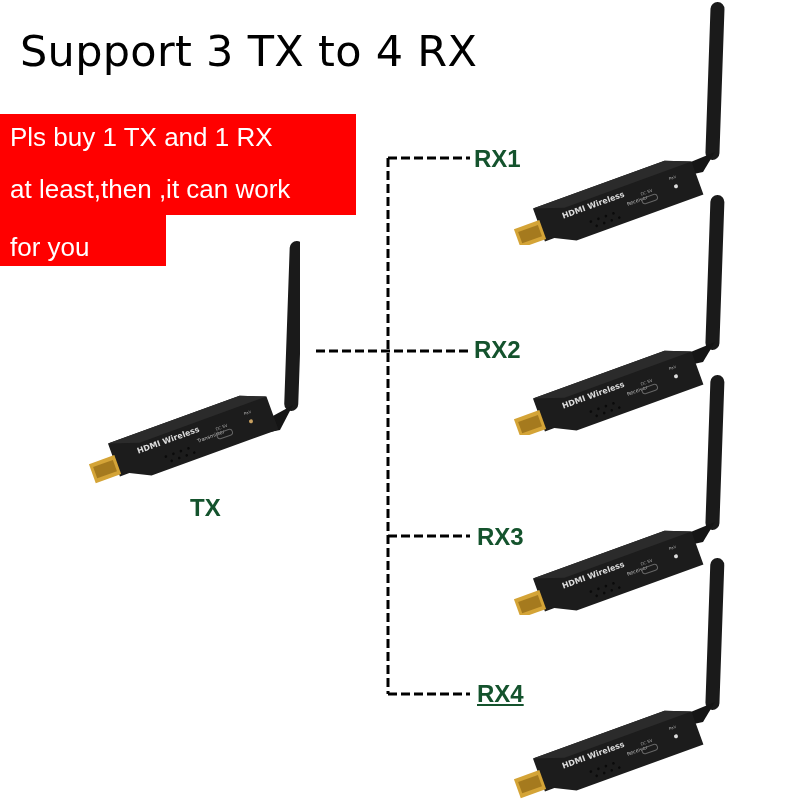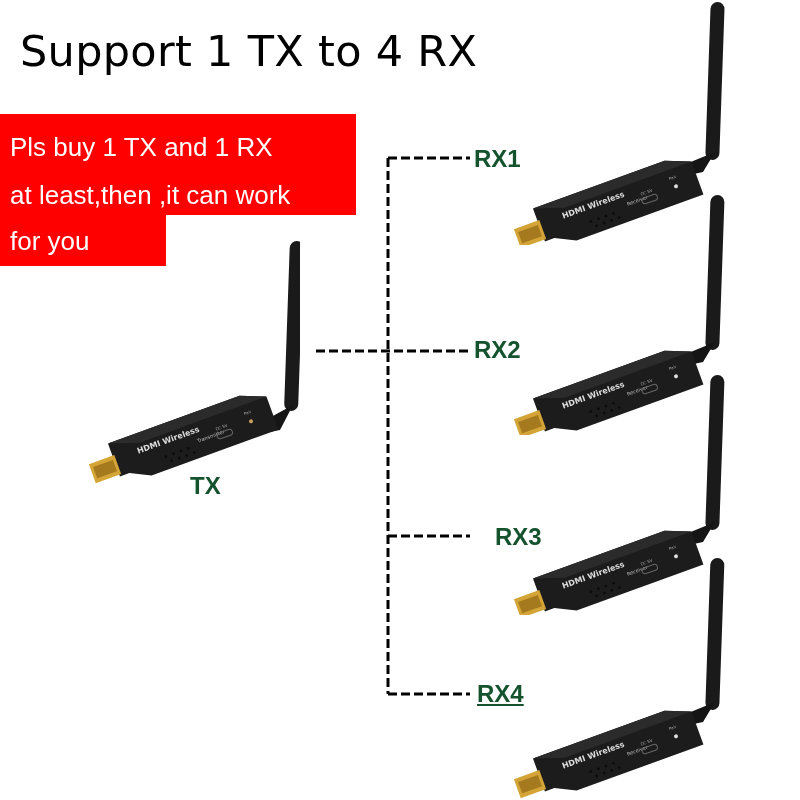--- a/index.html
+++ b/index.html
@@ -10,43 +10,43 @@
   .banner1 { position:absolute; left:0; top:114px; width:356px; height:101px; background:#ff0000; }
   .banner2 { position:absolute; left:0; top:214px; width:166px; height:52px; background:#ff0000; }
   .bline { position:absolute; left:10px; color:#fff; font-size:26px; white-space:nowrap; }
   .lbl { position:absolute; font-weight:bold; font-size:24px; color:#14532d; }
   svg.lines { position:absolute; left:0; top:0; }
   .device { position:absolute; }
 </style>
 </head>
 <body>
 
-<div class="title">Support 1 TX to 4 RX</div>
+<div class="title">Support 3 TX to 4 RX</div>
 
 <div class="banner1"></div>
 <div class="banner2"></div>
-<div class="bline" style="top:132px;">Pls buy 1 TX and 1 RX</div>
-<div class="bline" style="top:174px;margin-top:6px;">at least,then ,it can work</div>
-<div class="bline" style="top:226px;">for you</div>
+<div class="bline" style="top:122px;">Pls buy 1 TX and 1 RX</div>
+<div class="bline" style="top:174px;">at least,then ,it can work</div>
+<div class="bline" style="top:232px;">for you</div>
 
 <svg class="lines" width="800" height="800">
   <g stroke="#000" stroke-width="3" fill="none" stroke-dasharray="9,4">
     <line x1="388" y1="158" x2="388" y2="694"></line>
     <line x1="388" y1="158" x2="470" y2="158"></line>
     <line x1="316" y1="351" x2="470" y2="351"></line>
     <line x1="388" y1="536" x2="470" y2="536"></line>
     <line x1="388" y1="694" x2="470" y2="694"></line>
   </g>
 </svg>
 
 <div class="lbl" style="left:474px; top:145px;">RX1</div>
 <div class="lbl" style="left:474px; top:336px;">RX2</div>
-<div class="lbl" style="left:495px; top:523px;">RX3</div>
+<div class="lbl" style="left:477px; top:523px;">RX3</div>
 <div class="lbl" style="left:477px; top:680px;text-decoration:underline;">RX4</div>
-<div class="lbl" style="left:190px; top:472px;">TX</div>
+<div class="lbl" style="left:190px; top:494px;">TX</div>
 
 <svg class="device" style="left:80px; top:235px;" width="220" height="260" viewBox="0 0 220 260">
 
   <g>
     <rect x="207" y="6" width="14" height="170" rx="7" fill="#1a1a1a" transform="rotate(2 214 90)"></rect>
     <path d="M213 170 L200 195 L175 200 L180 188 Z" fill="#151515"></path>
   </g>
 
   <g transform="rotate(-20 110 200)">
     <path d="M30 180 L170 180 L195 190 L195 225 L60 225 L40 215 L30 215 Z" fill="#1c1c1c"></path>

